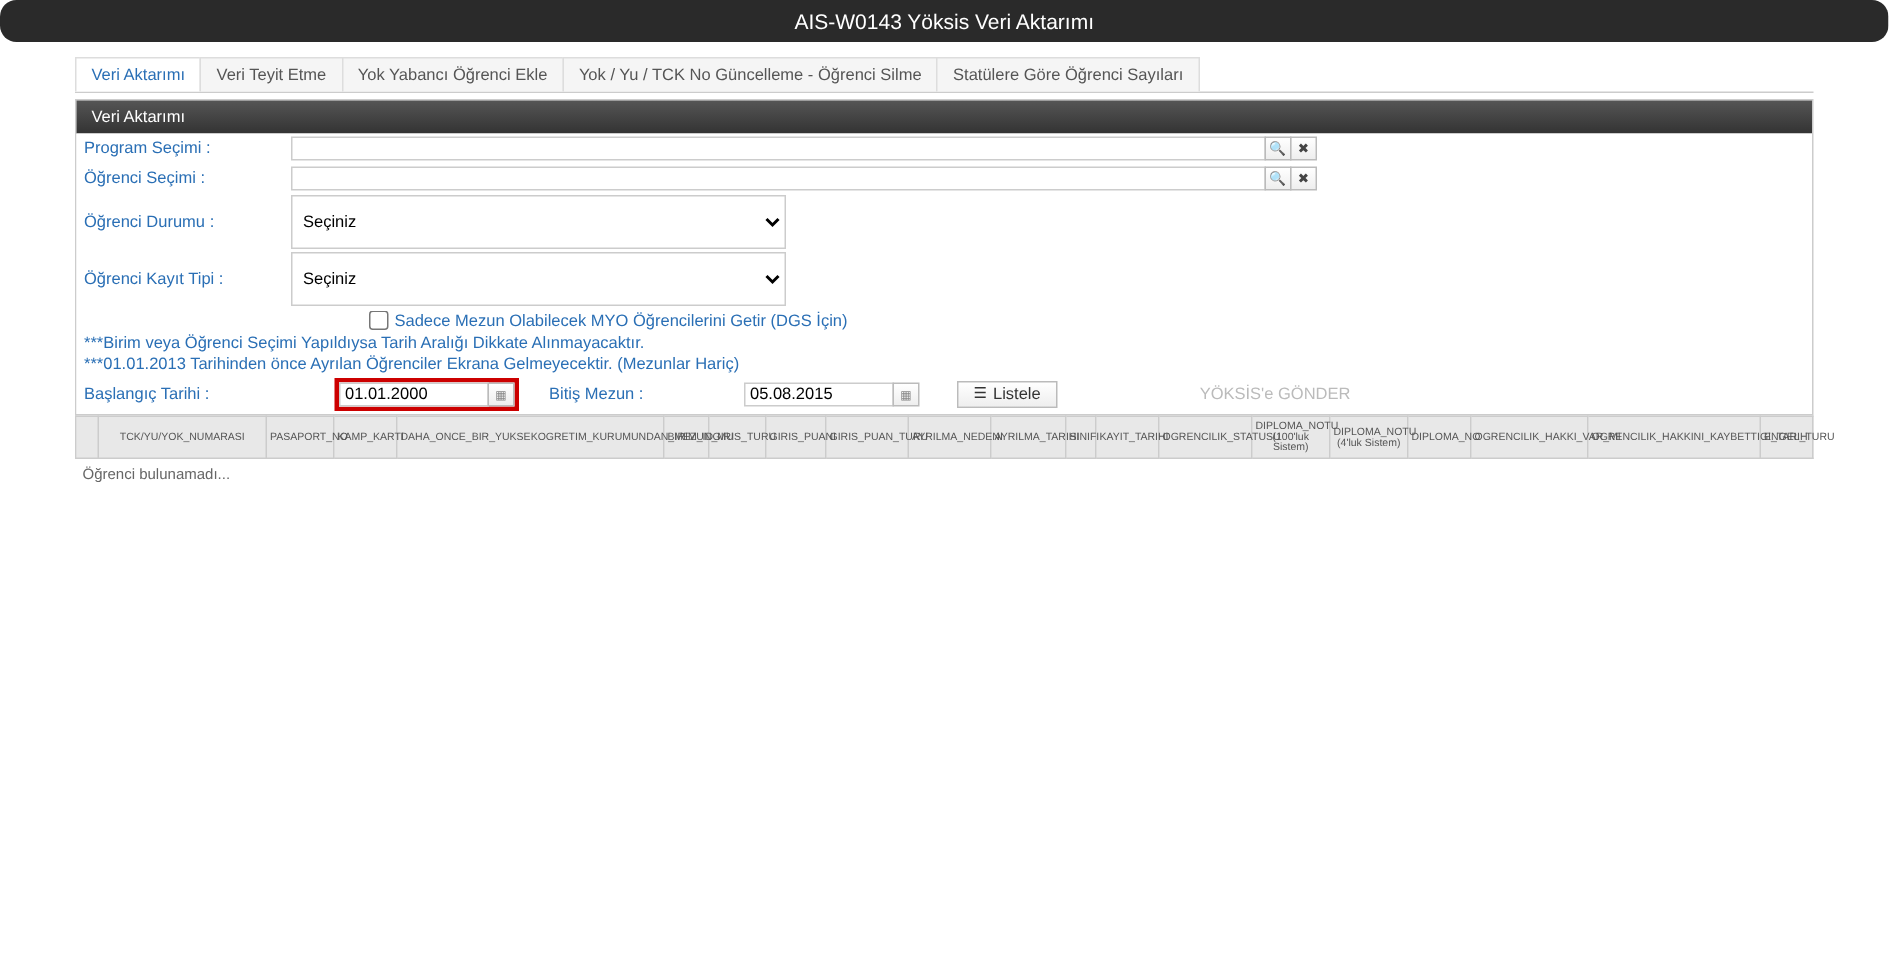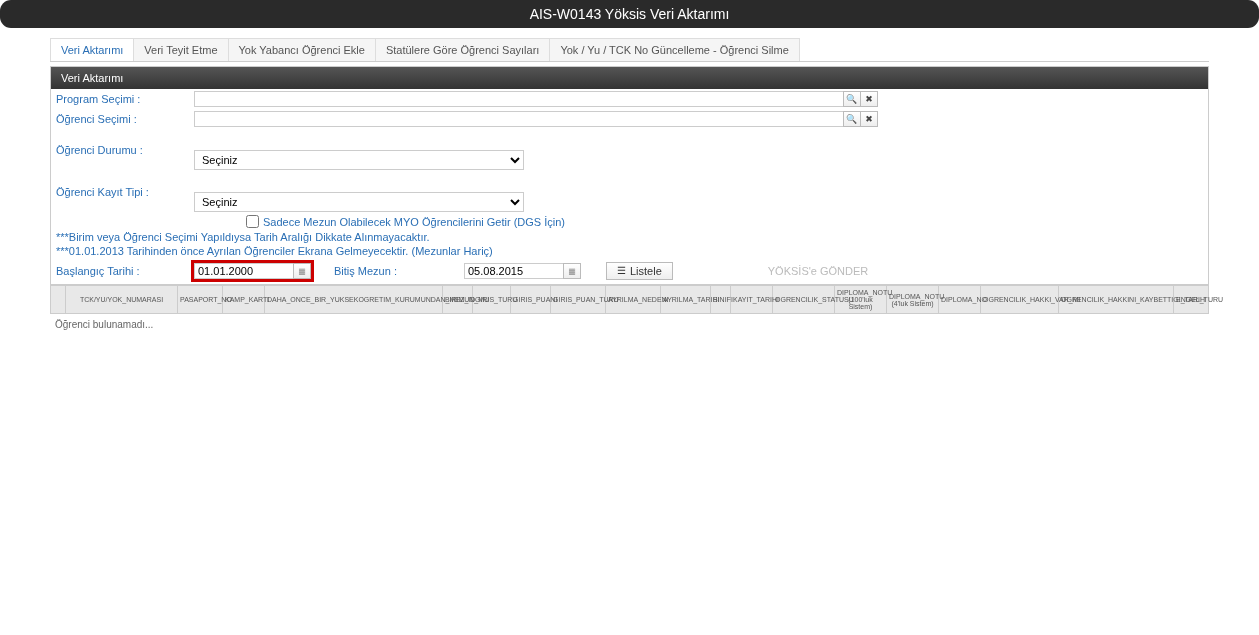--- a/index.html
+++ b/index.html
@@ -102,26 +102,25 @@
       align-items: center;
       justify-content: center;
       cursor: pointer;
       margin-left: -1px;
       font-size: 9px;
       color: #444;
     }
     
     .select-input {
       border: 1px solid #ccc;
-      height: 20px;
+      height: 36px;
       width: 330px;
       font-size: 11px;
       padding: 0 3px;
       background: #fff;
-      margin-top: 20px;
     }
     
     .checkbox-row {
       display: flex;
       align-items: center;
       padding: 2px 5px 2px 195px;
       color: #2a6fb5;
       font-size: 11px;
       gap: 4px;
     }
@@ -134,27 +133,28 @@
     
     .date-row {
       display: flex;
       align-items: center;
       padding: 2px 5px;
     }
     
     .date-label {
       color: #2a6fb5;
       font-size: 11px;
-      width: 135px;
+      width: 154px;
     }
     
     .date-input-wrapper {
       border: 3px solid #cc0000;
       display: flex;
       align-items: center;
+      margin-left: 13px;
     }
     
     .date-input {
       border: 1px solid #ccc;
       height: 16px;
       width: 100px;
       font-size: 11px;
       padding: 0 3px;
     }
     
@@ -274,22 +274,22 @@
 <div class="header-bar">
   <span>AIS-W0143 Yöksis Veri Aktarımı</span>
 </div>
 
 <div class="page-container">
 
   <div class="tabs-row">
     <div class="tab active">Veri Aktarımı</div>
     <div class="tab">Veri Teyit Etme</div>
     <div class="tab">Yok Yabancı Öğrenci Ekle</div>
+    <div class="tab">Yok / Yu / TCK No Güncelleme - Öğrenci Silme</div>
     <div class="tab">Statülere Göre Öğrenci Sayıları</div>
-    <div class="tab">Yok / Yu / TCK No Güncelleme - Öğrenci Silme</div>
   </div>
 
   <div class="panel">
     <div class="panel-header">
       <span>Veri Aktarımı</span>
     </div>
 
     <div class="form-section">
 
       <div class="form-row">

